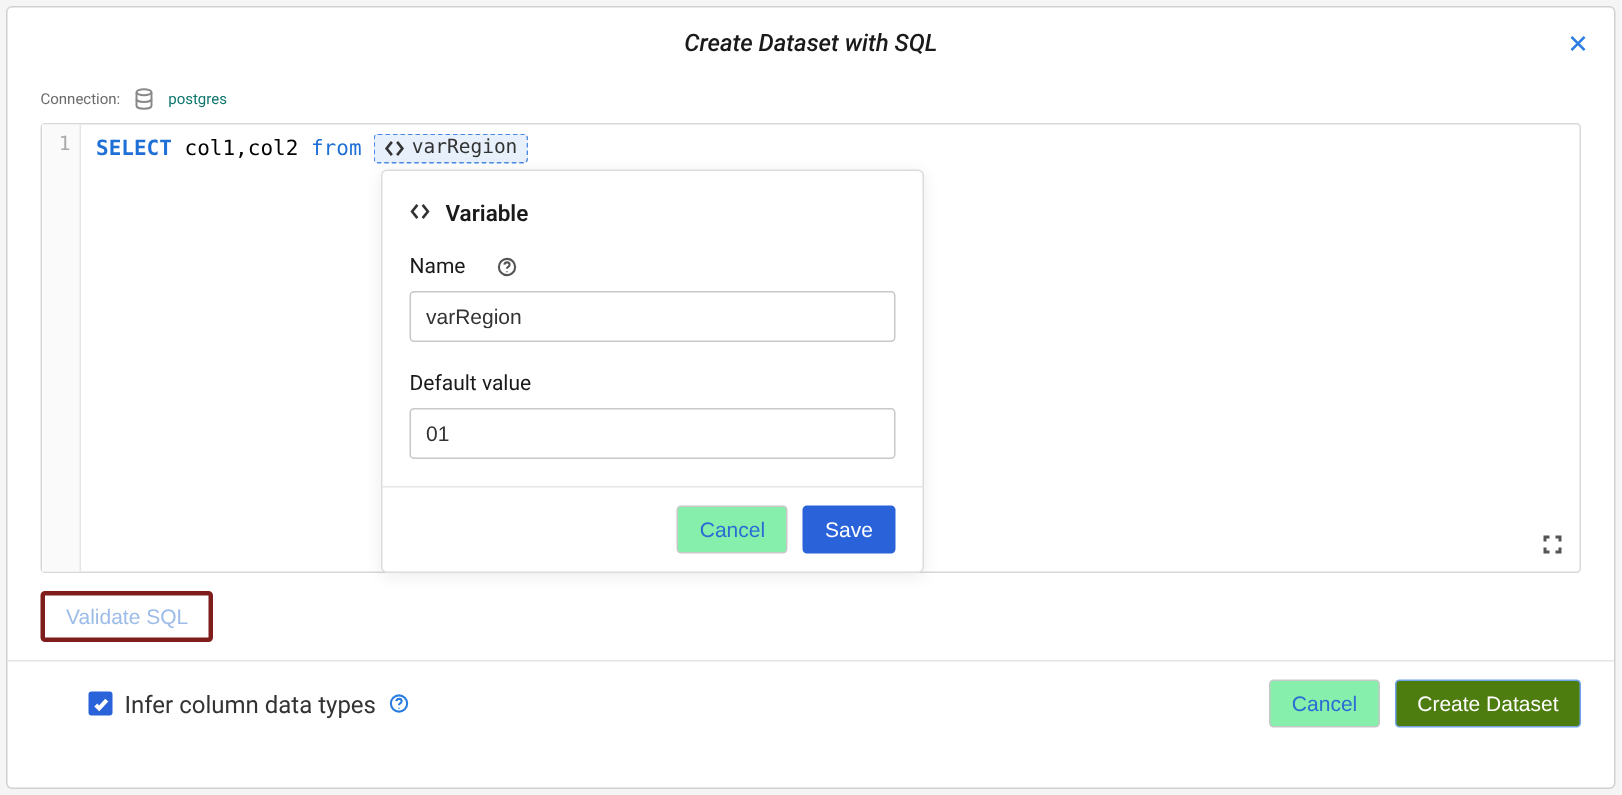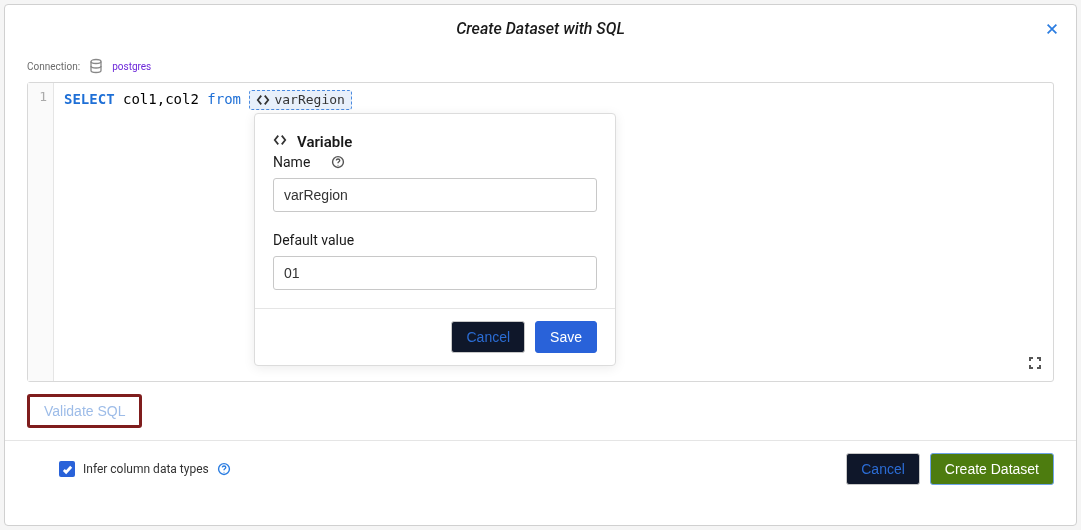--- a/index.html
+++ b/index.html
@@ -69,21 +69,21 @@
       display: inline-flex;
     }
     .db-icon svg {
       width: 16px;
       height: 16px;
       stroke: currentColor;
       stroke-width: 1.3;
       fill: none;
     }
     .conn-name {
-      color: #6d28d9;
+      color: #0f766e;
     }
     .editor {
       margin: 0 22px;
       border: 1px solid #d8d8d8;
       border-radius: 3px;
       position: relative;
       height: 300px;
       display: flex;
     }
     .gutter {
@@ -162,22 +162,23 @@
       background: #fff;
       border: 1px solid #dcdcdc;
       border-radius: 4px;
       box-shadow: 0 2px 12px rgba(0,0,0,0.08);
       padding: 18px 18px 0 18px;
       z-index: 10;
       font-family: -apple-system, BlinkMacSystemFont, "Segoe UI", Roboto, Helvetica, Arial, sans-serif;
     }
     .popover-title-row {
       display: flex;
-      align-items: flex-start;
+      align-items: center;
       gap: 8px;
+      margin-bottom: 16px;
     }
     .popover-title {
       font-size: 15px;
       font-weight: 600;
       color: #1a1a1a;
     }
     .field-label {
       display: flex;
       align-items: center;
       gap: 21px;
@@ -220,21 +221,21 @@
       height: 32px;
       padding: 0 14px;
       font-size: 14px;
       border-radius: 3px;
       cursor: pointer;
       display: inline-flex;
       align-items: center;
       justify-content: center;
     }
     .btn-outline {
-      background: #0f172a;
+      background: #86efac;
       border: 1px solid #c8c8c8;
       color: #2b6cd4;
     }
     .btn-primary {
       background: #2962d9;
       border: 1px solid #2962d9;
       color: #fff;
       font-weight: 400;
     }
     .btn-primary-light {
@@ -260,21 +261,21 @@
       border-top: 1px solid #e5e5e5;
       padding: 12px 22px;
       display: flex;
       align-items: center;
       justify-content: space-between;
     }
     .infer-row {
       display: flex;
       align-items: center;
       gap: 8px;
-      font-size: 12px;
+      font-size: 16px;
       color: #333;
       padding-left: 32px;
     }
     .checkbox {
       width: 16px;
       height: 16px;
       border-radius: 2px;
       background: #2962d9;
       display: inline-flex;
       align-items: center;

